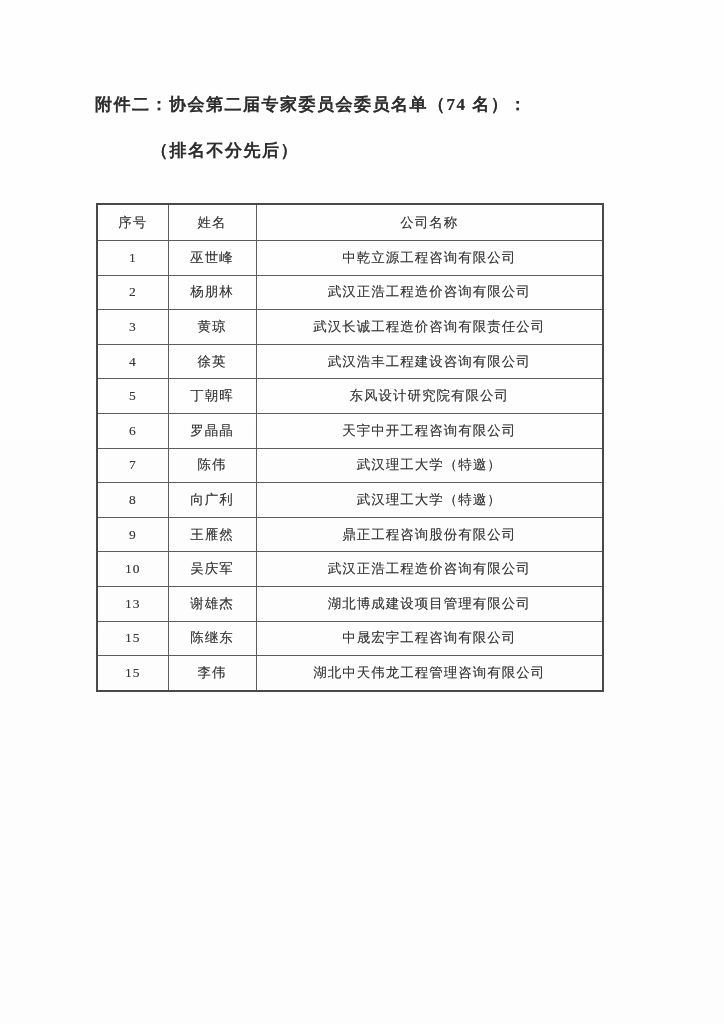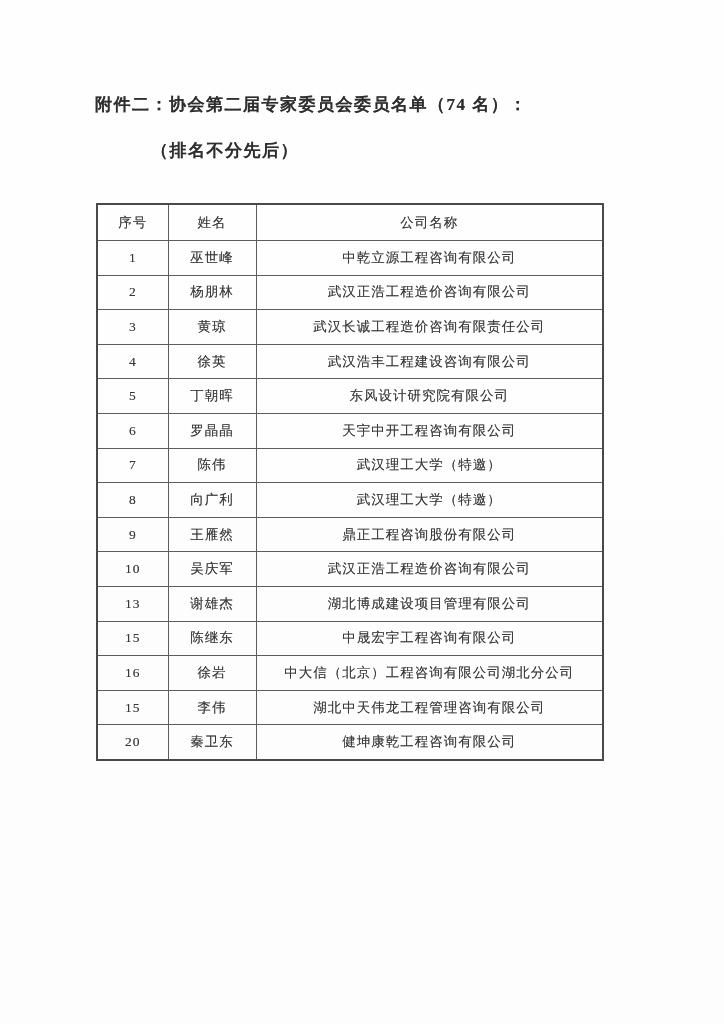--- a/index.html
+++ b/index.html
@@ -154,30 +154,20 @@
         <td>13</td>
         <td>谢雄杰</td>
         <td>湖北博成建设项目管理有限公司</td>
       </tr>
         <tr>
         <td>15</td>
         <td>陈继东</td>
         <td>中晟宏宇工程咨询有限公司</td>
       </tr>
         <tr>
-        <td>16</td>
-        <td>徐岩</td>
-        <td>中大信（北京）工程咨询有限公司湖北分公司</td>
-      </tr>
-        <tr>
         <td>15</td>
         <td>李伟</td>
         <td>湖北中天伟龙工程管理咨询有限公司</td>
-      </tr>
-        <tr>
-        <td>20</td>
-        <td>秦卫东</td>
-        <td>健坤康乾工程咨询有限公司</td>
       </tr>
       </tbody>
   </table>
 
 </div>
 
 </body></html>

